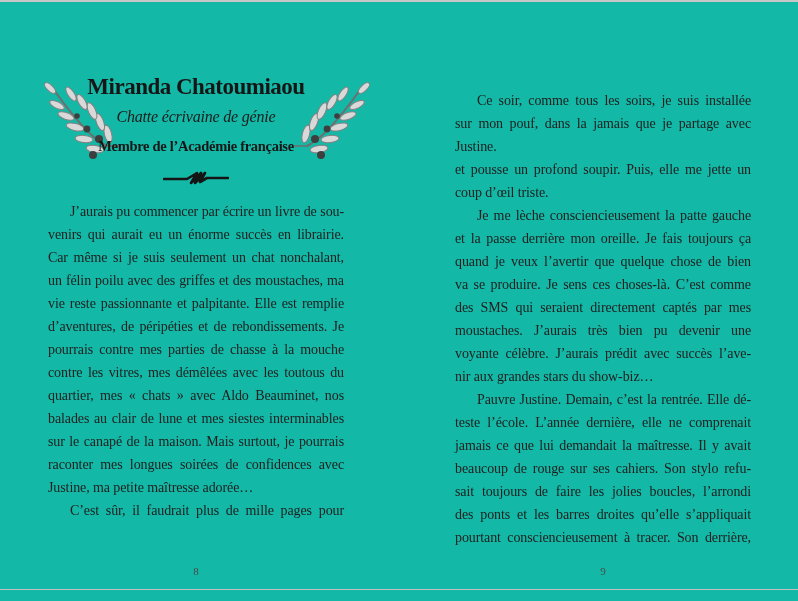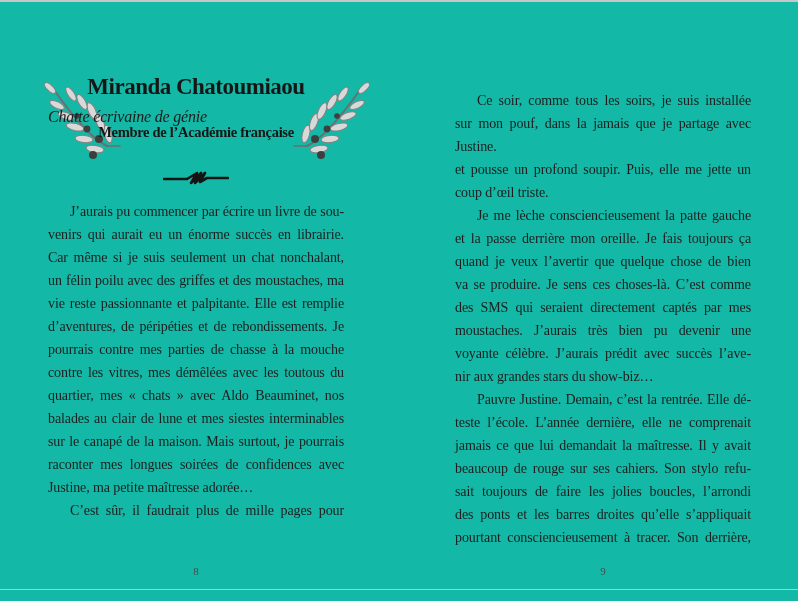--- a/index.html
+++ b/index.html
@@ -29,25 +29,25 @@
 
   
   .title {
     position: absolute; top: 74px; left: 0; width: 100%;
     margin: 0; text-align: center;
     font-size: 23px; font-weight: bold; letter-spacing: -0.5px;
     color: #161616;
   }
   .subtitle {
     position: absolute; top: 108px; left: 0; width: 100%;
-    font-style: italic;
+    text-align: center; font-style: italic;
     font-size: 16px; letter-spacing: -0.2px; color: #1b1b1b;
   }
   .membership {
-    position: absolute; top: 124px; left: 0; width: 100%;
+    position: absolute; top: 138px; left: 0; width: 100%;
     text-align: center; font-weight: bold;
     font-size: 14.5px; letter-spacing: -0.3px; color: #161616;
   }
   .branch { position: absolute; width: 84px; height: 88px; }
   .branch-left  { left: -10px; top: 82px; transform: scaleX(-1); }
   .branch-right { left: 244px; top: 82px; }
   .divider {
     position: absolute; top: 170px; left: 0; width: 100%;
     text-align: center; line-height: 0;
   }

